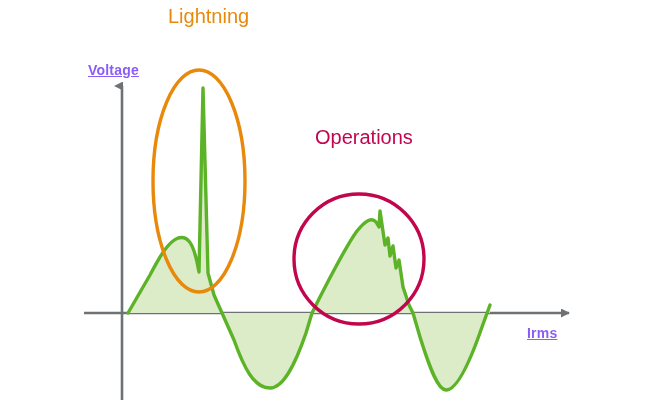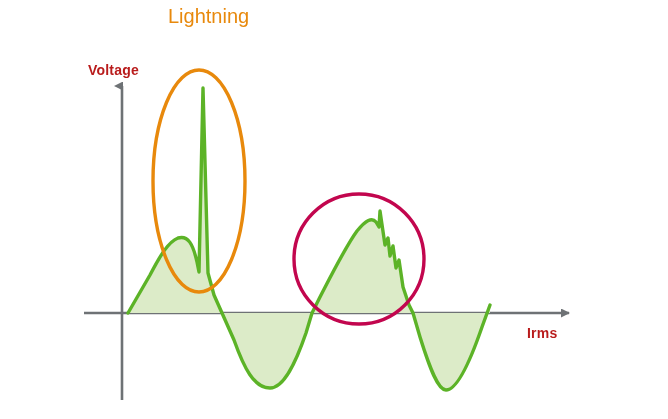--- a/index.html
+++ b/index.html
@@ -23,22 +23,23 @@
     top: 0;
   }
   .lbl {
     position: absolute;
     white-space: nowrap;
     line-height: 1;
   }
   .axis-lbl {
     font-size: 14px;
     font-weight: bold;
-    color: #b91c1c;
+    color: #8b5cf6;
     letter-spacing: 0.2px;
+    text-decoration: underline;
   }
   .annot-lbl {
     font-size: 20px;
     font-weight: normal;
   }
   #label-lightning {
     left: 168px;
     top: 6px;
     color: #E8890C;
   }
@@ -83,18 +84,19 @@
     </g>
 
     <g>
       <ellipse id="lightning-ellipse" cx="199" cy="181" rx="46" ry="111" fill="none" stroke="#E8890C" stroke-width="3.4"></ellipse>
       <circle id="operations-circle" cx="359" cy="259" r="65" fill="none" stroke="#C2064E" stroke-width="3.4"></circle>
     </g>
   </svg>
 
   <div class="lbl annot-lbl" id="label-lightning">Lightning</div>
 
+  <div class="lbl annot-lbl" id="label-operations">Operations</div>
 
   <div class="lbl axis-lbl" id="label-voltage">Voltage</div>
 
   <div class="lbl axis-lbl" id="label-irms">Irms</div>
 
 </div>
 
 </body></html>

